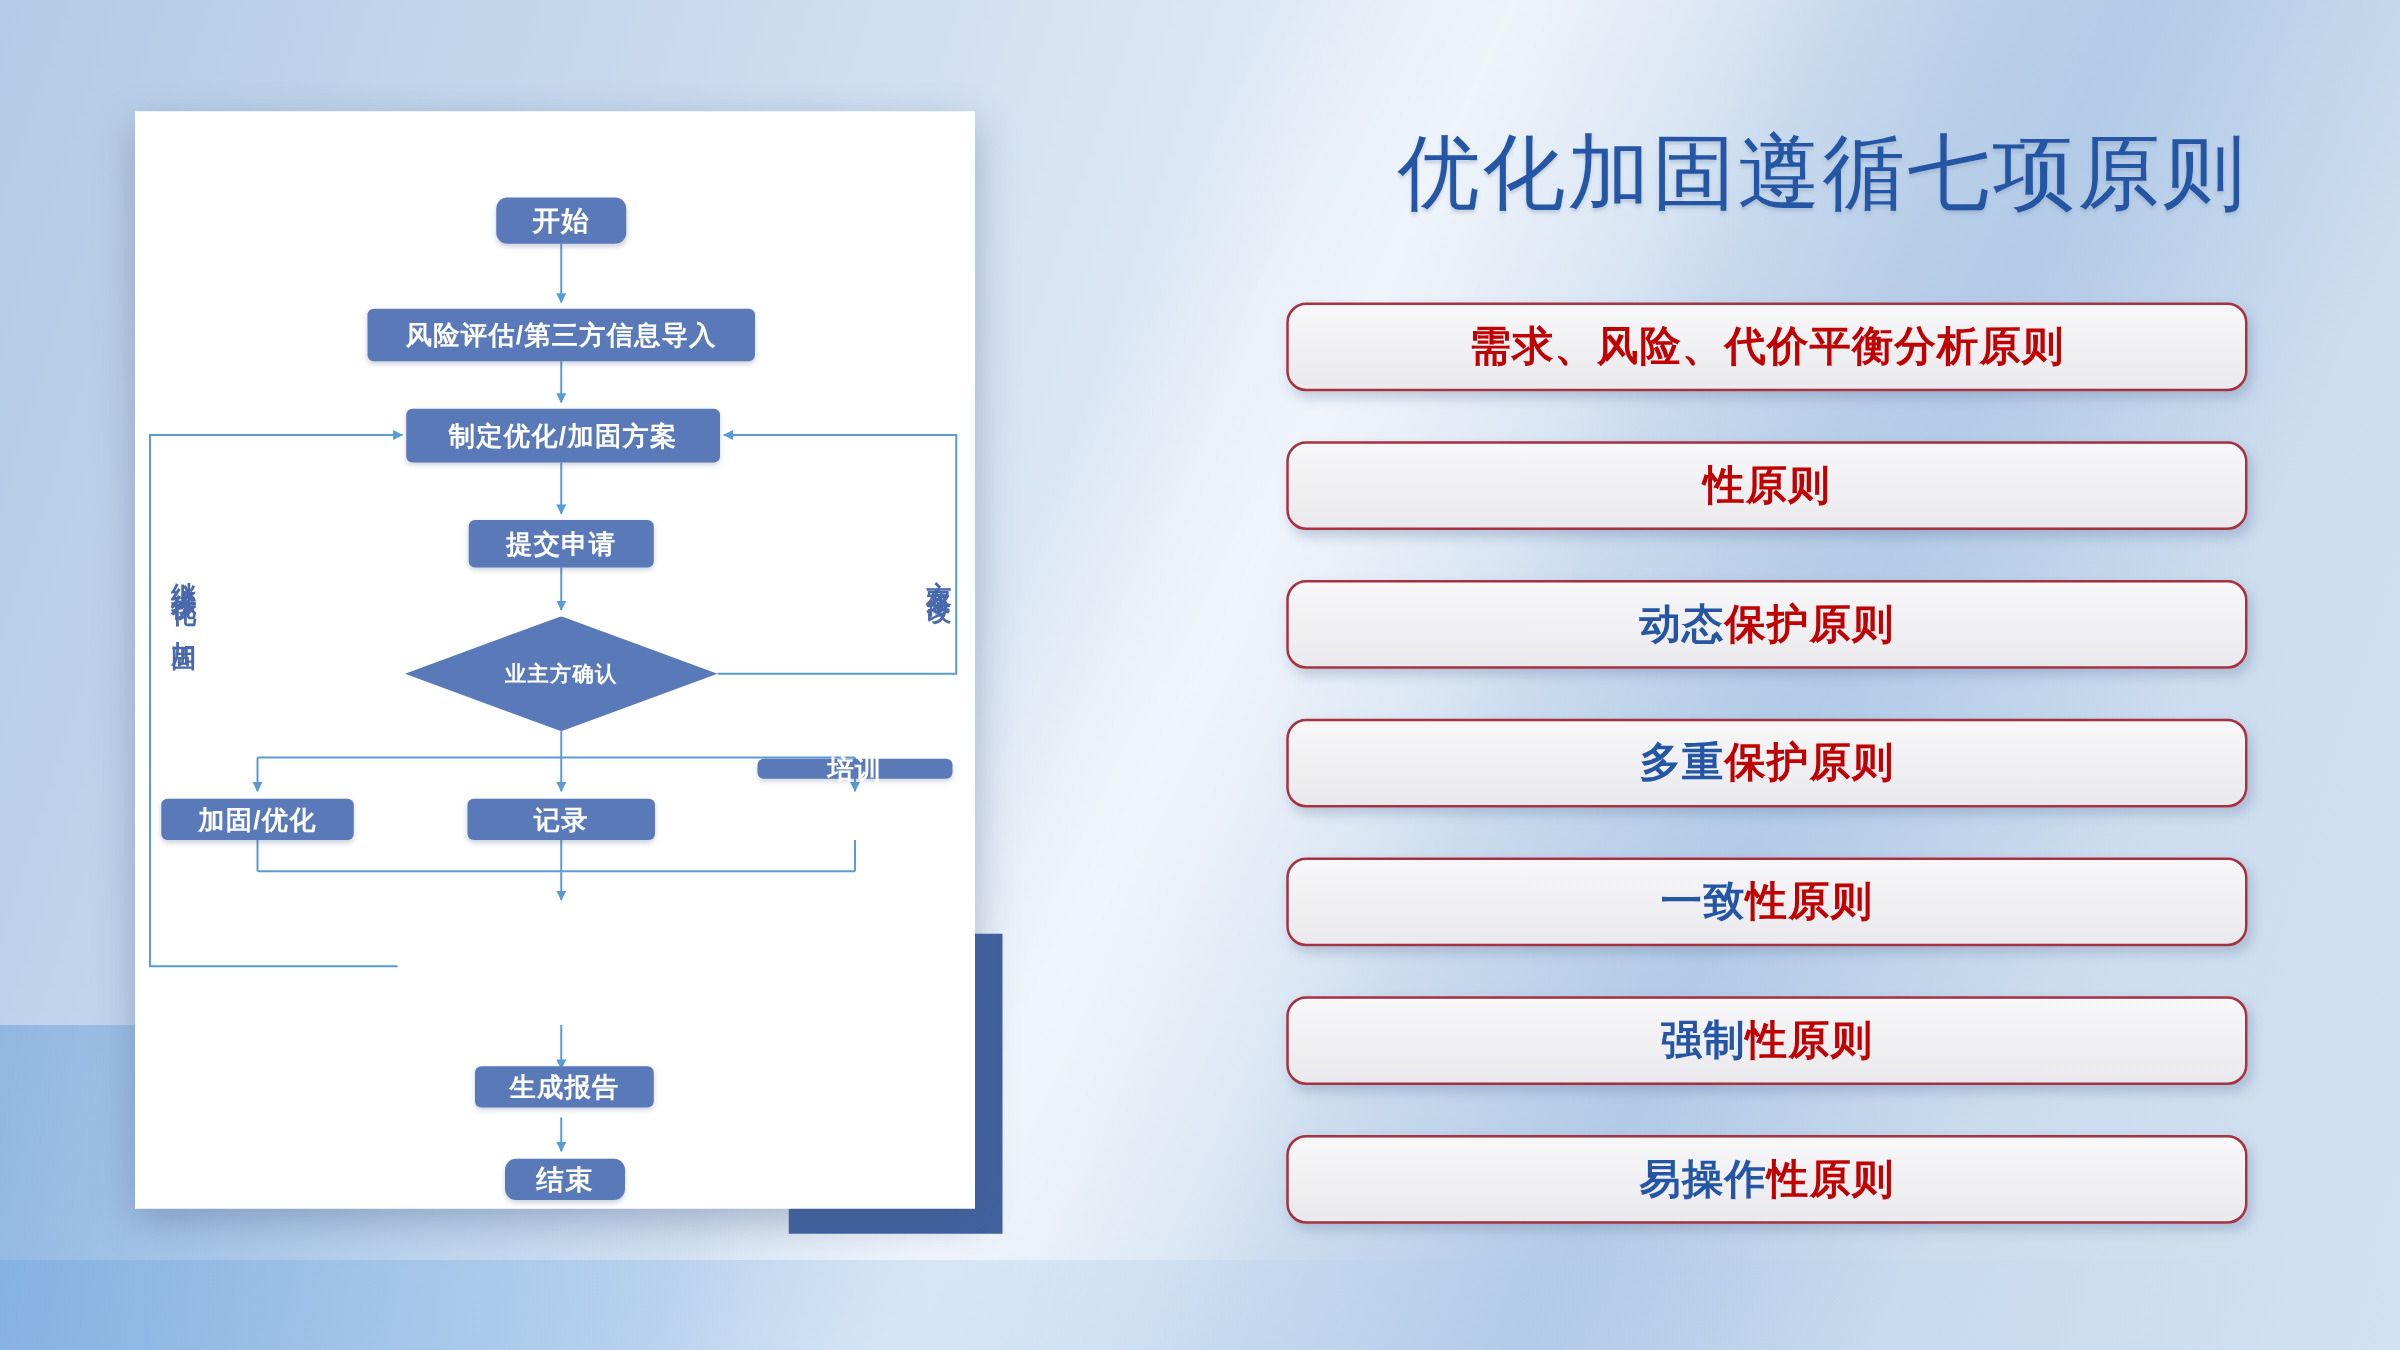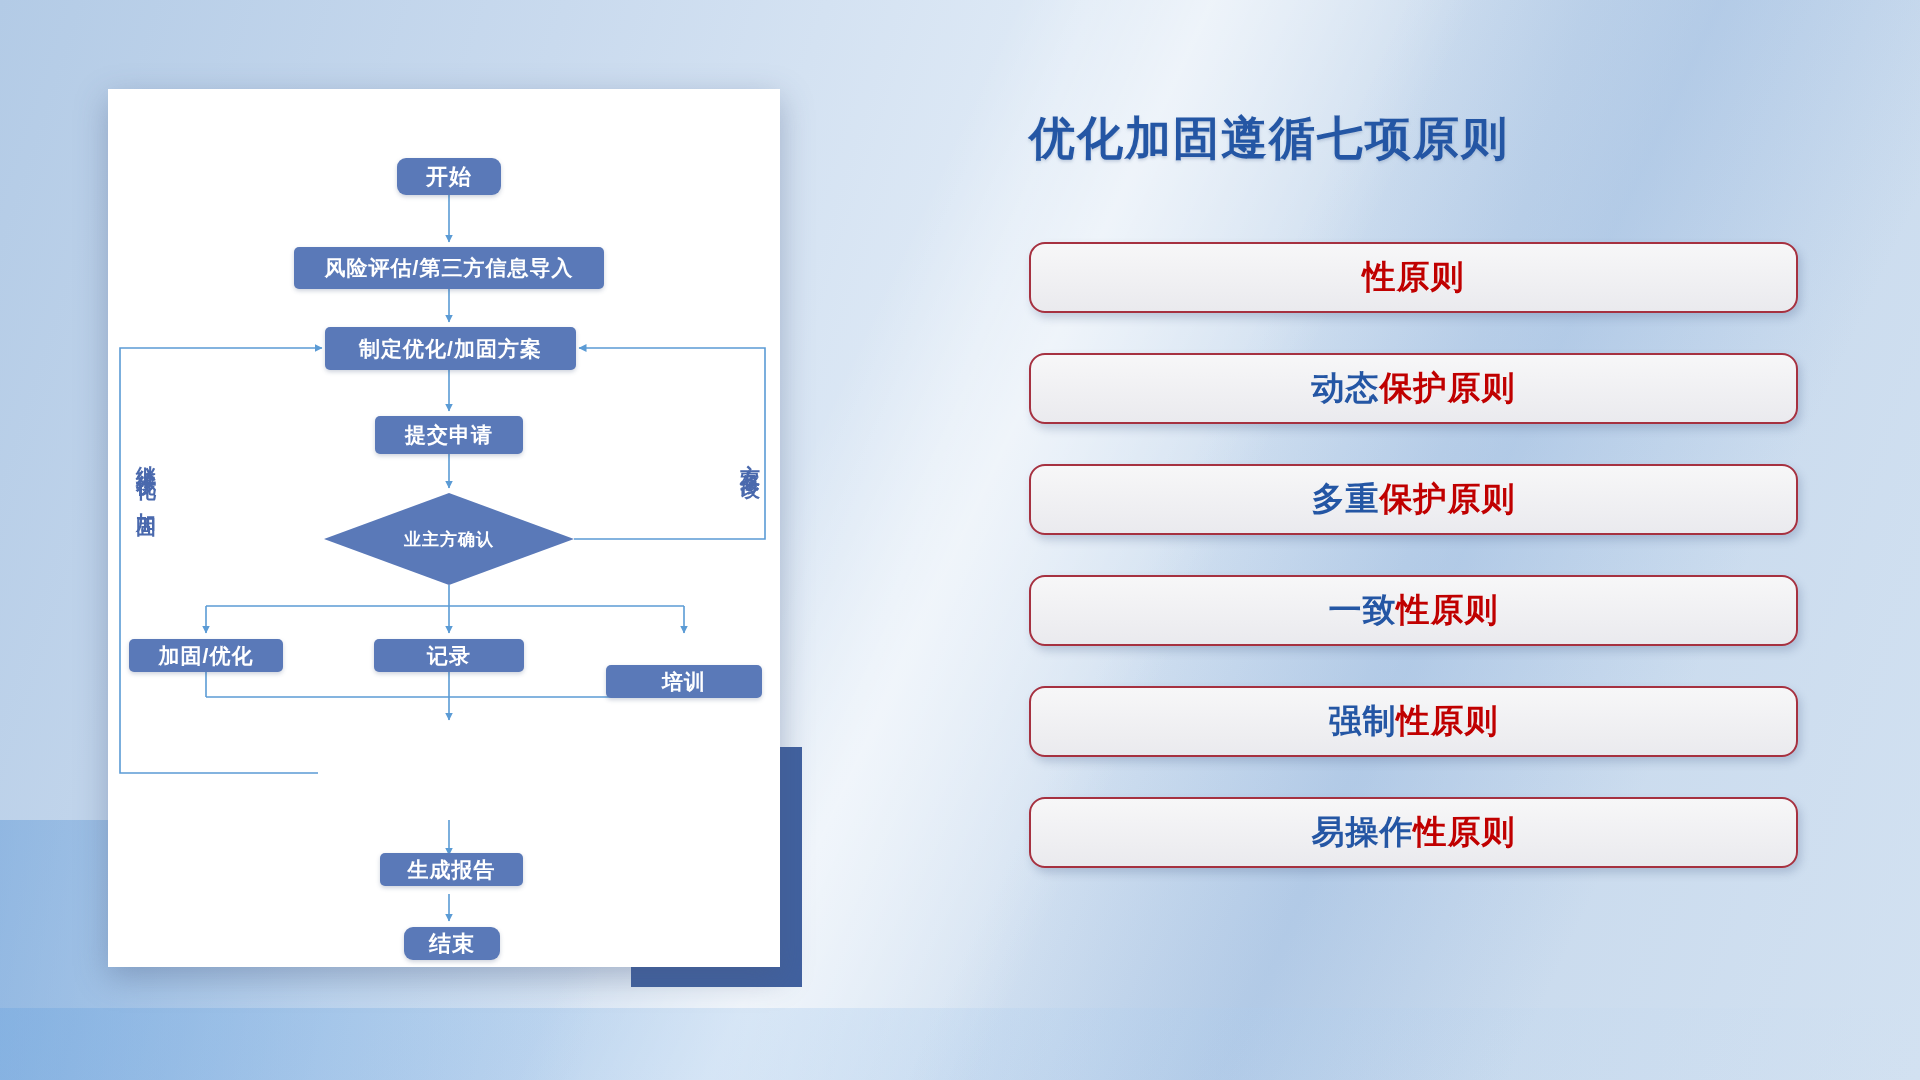--- a/index.html
+++ b/index.html
@@ -49,21 +49,21 @@
   }
   .loop-label {
     position:absolute; writing-mode:vertical-rl; text-orientation:upright;
     color:var(--loop-label-blue,#4a69ad); font-weight:700; font-size:20px;
     letter-spacing:5px; display:flex; align-items:center; justify-content:center;
   }
 
   
   .panel { position:absolute; left:1029px; top:108px; width:769px; z-index:2; }
   .panel-title {
-    text-align:left; font-size:46px; font-weight:700; letter-spacing:2px;
+    text-align:right; font-size:66px; font-weight:400; letter-spacing:2px;
     color:var(--accent-blue,#2456a4); line-height:60px;
     text-shadow:0 2px 3px rgba(120,140,175,.35);
   }
   .pill-list { position:absolute; left:0; right:0; top:134px; }
   .pill {
     height:71px; margin-bottom:40px; border-radius:16px;
     border:2px solid var(--border-red,#a63140);
     background:linear-gradient(180deg, var(--pill-bg-top,#f7f7f8), var(--pill-bg-bottom,#eaeaee));
     display:flex; align-items:center; justify-content:center;
     font-size:33px; font-weight:700; letter-spacing:1px;
@@ -116,36 +116,39 @@
   <div class="fnode" style="left:217px; top:238px; width:251px; height:43px;">制定优化/加固方案</div>
 
   <div class="fnode" style="left:267px; top:327px; width:148px; height:38px;">提交申请</div>
 
   <div class="diamond" style="left:216px; top:404px; width:250px; height:92px; font-size:17px;">业主方确认</div>
 
   <div class="fnode" style="left:21px; top:550px; width:154px; height:33px;">加固/优化</div>
 
   <div class="fnode" style="left:266px; top:550px; width:150px; height:33px;">记录</div>
 
-  <div class="fnode" style="left:498px; top:576px; width:156px; height:33px;">培训</div>
+  <div class="fnode" style="left:498px; top:518px; width:156px; height:16px;">培训</div>
 
 
   <div class="fnode" style="left:272px; top:764px; width:143px; height:33px;">生成报告</div>
 
   <div class="fnode pillend" style="left:296px; top:838px; width:96px; height:33px;text-align:center;">结束</div>
 
   <div class="loop-label" style="left:22px; top:310px; width:34px; height:158px;">继续优化/加固</div>
 
   <div class="loop-label" style="left:626px; top:304px; width:34px; height:130px;">方案修改</div>
 
 </div>
 
 <div class="panel">
   <h1 class="panel-title">优化加固遵循七项原则</h1>
   <div class="pill-list">
+      <div class="pill">
+        <span class="t-red">需求、风险、代价平衡分析原则</span>
+      </div>
       <div class="pill">
         <span class="t-red">性原则</span>
       </div>
       <div class="pill">
         <span class="t-blue">动态</span>
         <span class="t-red">保护原则</span>
       </div>
       <div class="pill">
         <span class="t-blue">多重</span>
         <span class="t-red">保护原则</span>

